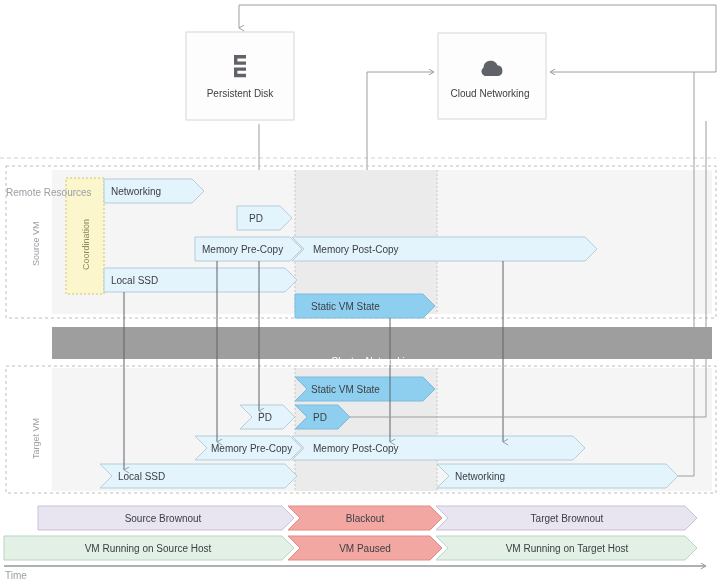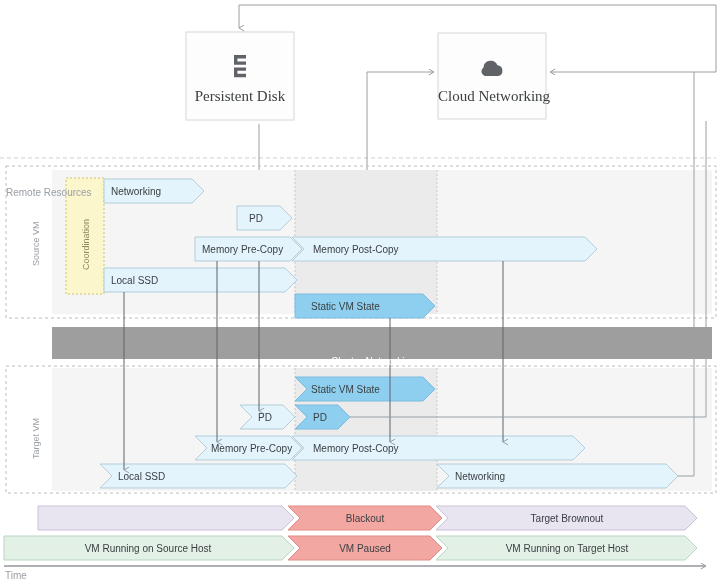--- a/index.html
+++ b/index.html
@@ -15,21 +15,21 @@
   }
   svg#diagram{position:absolute;left:0;top:0;width:720px;height:581px;}
   .lbl{
     position:absolute;
     font-size:10px;
     color:#3c4043;
     white-space:nowrap;
     pointer-events:none;
   }
   .lbl-faint{color:#9aa0a6;}
-  .lbl-node{font-size:15px;color:#3c4043;font-family:Liberation Serif, serif;}
+  .lbl-node{font-size:10px;color:#3c4043;}
   .vlabel{
     position:absolute;
     font-size:9px;
     color:#9aa0a6;
     white-space:nowrap;
     transform-origin:0 0;
   }
   .vlabel-coord{
     font-size:9px;color:#8a8a5a;
   }
@@ -156,20 +156,21 @@
   <div class="lbl" style="left:311px;top:301px;">Static VM State</div>
 
   <div class="lbl" style="left:311px;top:384px;">Static VM State</div>
   <div class="lbl" style="left:258px;top:412px;">PD</div>
   <div class="lbl" style="left:313px;top:412px;">PD</div>
   <div class="lbl" style="left:211px;top:443px;">Memory Pre-Copy</div>
   <div class="lbl" style="left:313px;top:443px;">Memory Post-Copy</div>
   <div class="lbl" style="left:118px;top:471px;">Local SSD</div>
   <div class="lbl" style="left:455px;top:471px;">Networking</div>
 
+  <div class="lbl" style="left:38px;top:513px;width:250px;text-align:center;">Source Brownout</div>
   <div class="lbl" style="left:292px;top:513px;width:146px;text-align:center;">Blackout</div>
   <div class="lbl" style="left:442px;top:513px;width:250px;text-align:center;">Target Brownout</div>
 
   <div class="lbl" style="left:4px;top:543px;width:288px;text-align:center;">VM Running on Source Host</div>
   <div class="lbl" style="left:292px;top:543px;width:146px;text-align:center;">VM Paused</div>
   <div class="lbl" style="left:442px;top:543px;width:250px;text-align:center;">VM Running on Target Host</div>
 
   <div class="lbl lbl-faint" style="left:5px;top:570px;">Time</div>
 </div>
 

